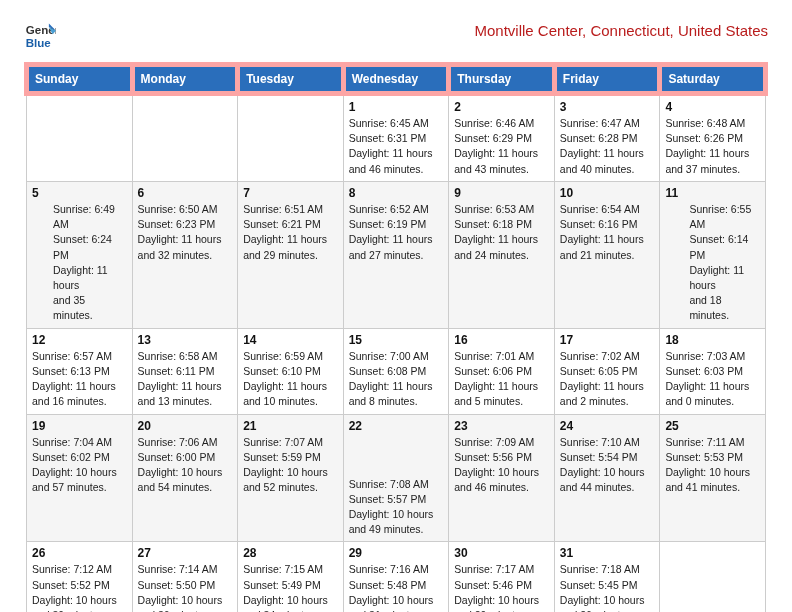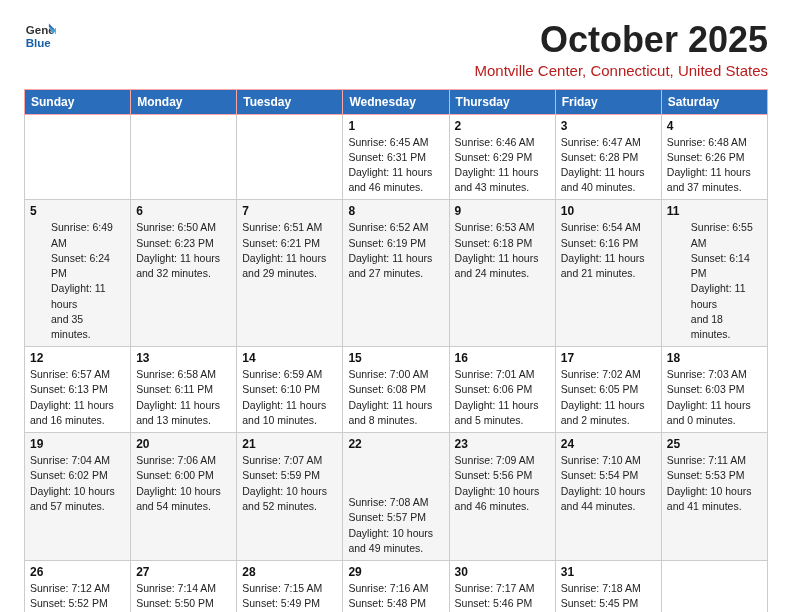--- a/index.html
+++ b/index.html
@@ -50,21 +50,21 @@
       margin-top: 10px;
       font-size: 11px;
     }
     .calendar th {
       background: #2a6ebb;
       color: #fff;
       text-align: left;
       padding: 5px 6px;
       font-size: 12px;
       font-weight: bold;
-      border: 1px solid #fca5a5;
+      border: 5px solid #fca5a5;
     }
     .calendar td {
       border: 1px solid #ccc;
       vertical-align: top;
       padding: 4px 5px;
       width: calc(100%/7);
       min-height: 80px;
       background: #fff;
     }
     .calendar tr:nth-child(even) td {
@@ -96,21 +96,20 @@
     <div class="logo">
       <svg class="logo-icon" viewBox="0 0 36 36">
         <rect x="0" y="0" width="36" height="36" fill="none"></rect>
         <text x="2" y="16" font-size="13" font-weight="bold" fill="#333" font-family="Arial">General</text>
         <text x="2" y="30" font-size="13" font-weight="bold" fill="#1a5fa8" font-family="Arial">Blue</text>
         <polygon points="28,4 36,12 28,8" fill="#2a6ebb"></polygon>
         <polygon points="28,8 36,12 32,16" fill="#4a9fd4"></polygon>
       </svg>
     </div>
     <div class="title-block">
-      <div class="month-title">October 2025</div>
       <div class="subtitle">Montville Center, Connecticut, United States</div>
     </div>
   </div>
 
   <table class="calendar">
     <thead>
       <tr>
         <th>Sunday</th>
         <th>Monday</th>
         <th>Tuesday</th>

